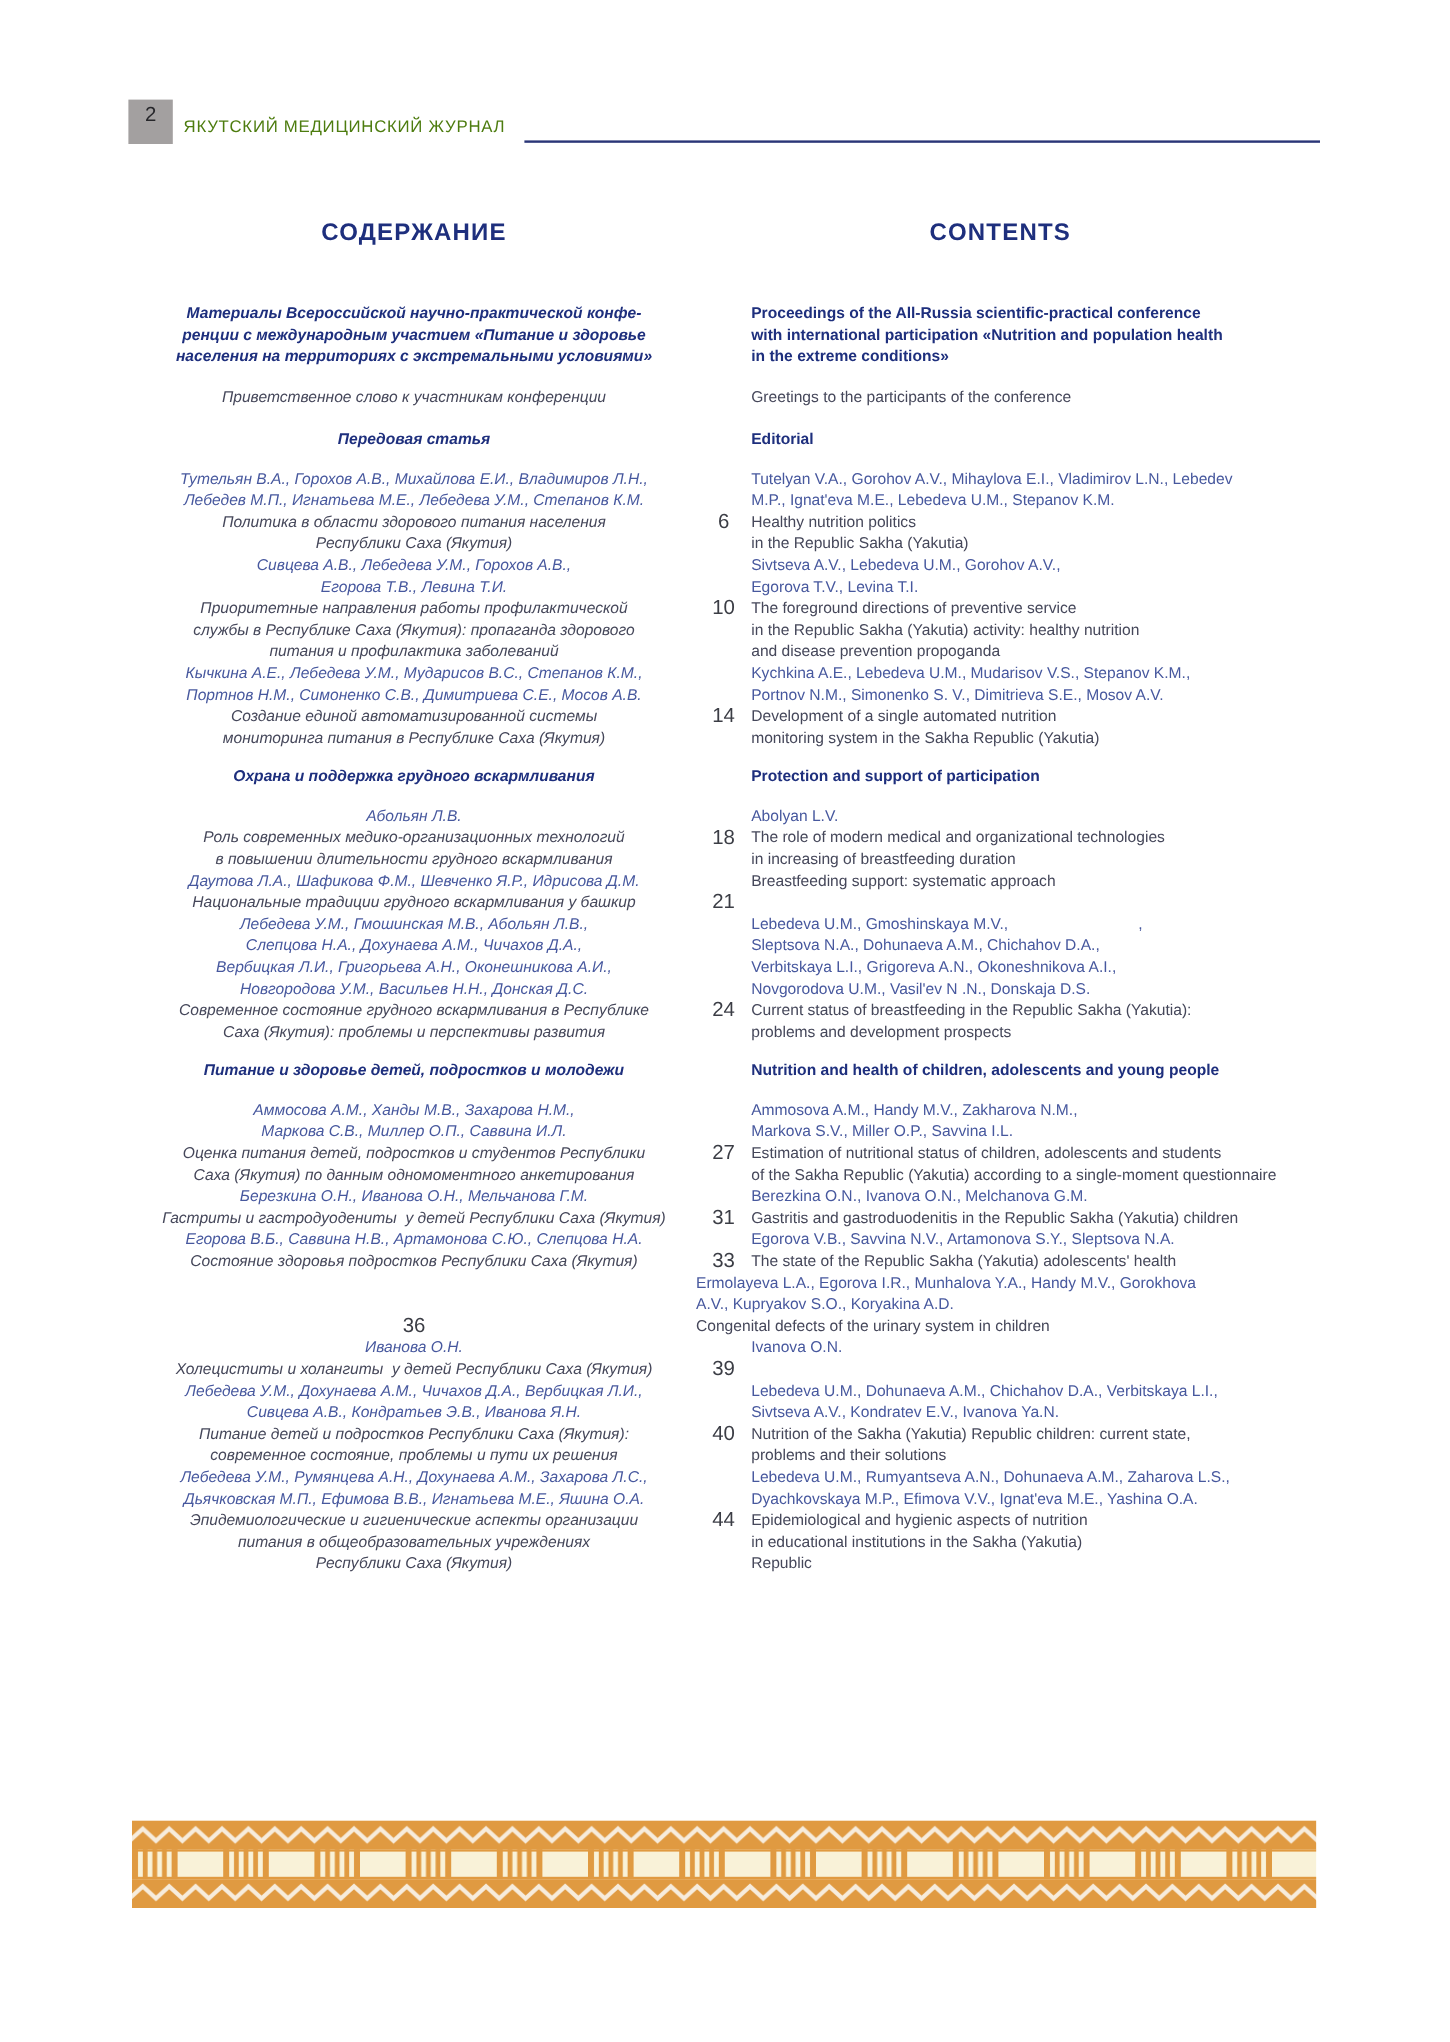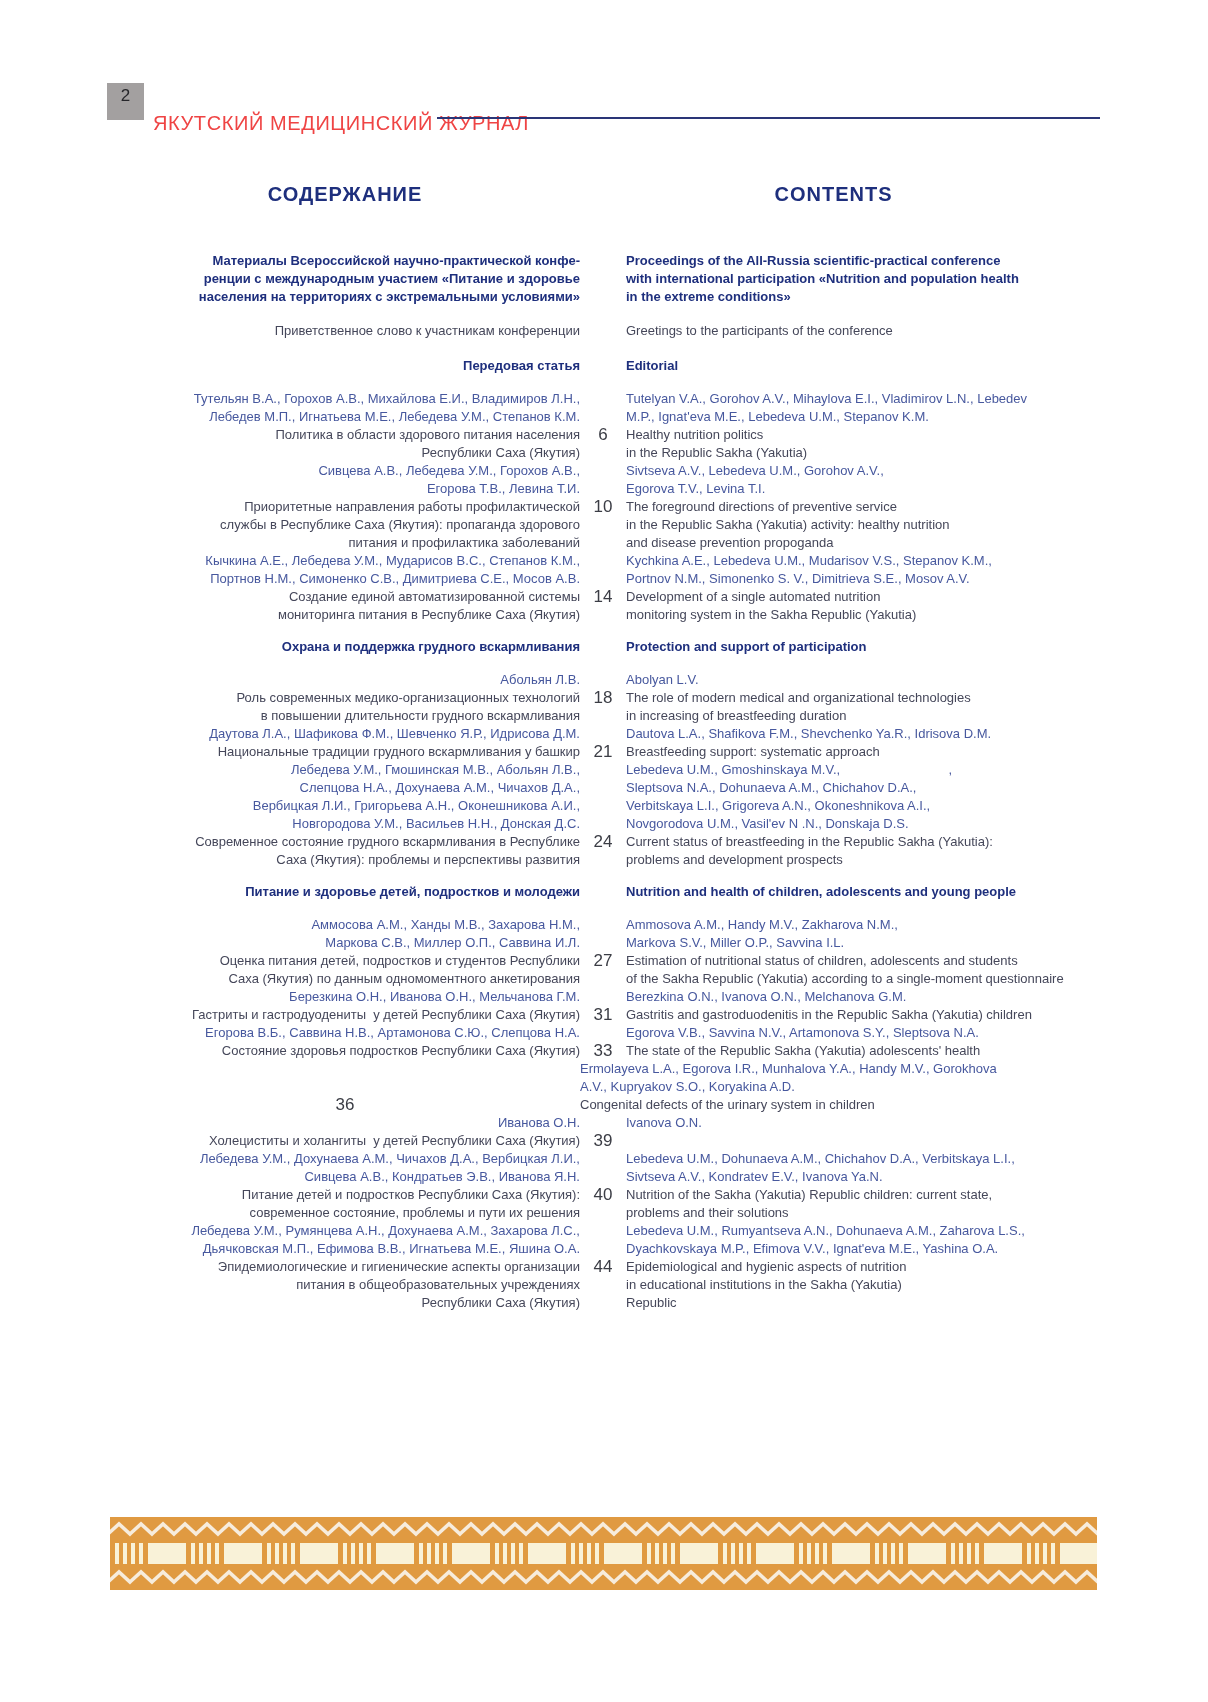--- a/index.html
+++ b/index.html
@@ -17,33 +17,33 @@
     font-family:"Liberation Sans", sans-serif;overflow:hidden;
   }
   
   .page-header{position:absolute;top:83px;left:0;width:1208px;height:40px;}
   .badge{
     position:absolute;left:107px;top:0;width:37px;height:37px;background:#a3a0a0;
     color:#26262a;font-size:17px;display:flex;align-items:flex-start;justify-content:center;
     padding-top:3px;box-sizing:border-box;
   }
   .journal-title{
-    position:absolute;left:153px;top:29px;color:#ef4444;font-size:20px;letter-spacing:0.6px;
+    position:absolute;left:153px;top:14px;color:#4d7c0f;font-size:14px;letter-spacing:0.6px;
     white-space:pre;
   }
   .header-rule{position:absolute;left:437px;top:34px;width:663px;border-top:2px solid #2a3577;}
   
   .content{position:absolute;left:110px;top:183px;width:987px;}
   .heads{display:grid;grid-template-columns:470px 46px 471px;margin-bottom:46px;}
   .heads h1{
     margin:0;font-size:20px;letter-spacing:1px;color:var(--navy);font-weight:bold;text-align:center;
   }
   .heads h1.en-h{transform:translateX(-28px);}
   .row{display:grid;grid-template-columns:470px 46px 471px;font-size:13px;line-height:18px;}
-  .cell-ru{text-align:right;}
+  .cell-ru{text-align:center;font-style:italic;}
   .cell-num{text-align:center;}
   .cell-en{text-align:left;}
   .row .txt,.row .authors,.row .title{display:block;white-space:pre;}
   .intro{margin-bottom:16px;}
   .intro .txt{font-weight:bold;color:var(--navy);}
   .plain{margin-bottom:17px;}
   .plain .txt{color:var(--title-dark);}
   .section{margin:14px 0 15px 0;}
   .section .txt{font-weight:bold;color:var(--navy);}
   .authors{color:var(--author-blue);}
@@ -183,21 +183,20 @@
       <div class="row article">
         <div class="cell-ru">
           <span class="authors">Даутова Л.А., Шафикова Ф.М., Шевченко Я.Р., Идрисова Д.М.</span>
           <span class="title">Национальные традиции грудного вскармливания у башкир</span>
         </div>
         <div class="cell-num">
           <div style="height: 18px;"></div>
           <span class="pnum">21</span>
         </div>
         <div class="cell-en">
-          <span class="authors">Dautova L.A., Shafikova F.M., Shevchenko Ya.R., Idrisova D.M.</span>
           <span class="title">Breastfeeding support: systematic approach</span>
         </div>
       </div>
       <div class="row article">
         <div class="cell-ru">
           <span class="authors">Лебедева У.М., Гмошинская М.В., Абольян Л.В.,
 Слепцова Н.А., Дохунаева А.М., Чичахов Д.А.,
 Вербицкая Л.И., Григорьева А.Н., Оконешникова А.И.,
 Новгородова У.М., Васильев Н.Н., Донская Д.С.</span>
           <span class="title">Современное состояние грудного вскармливания в Республике

